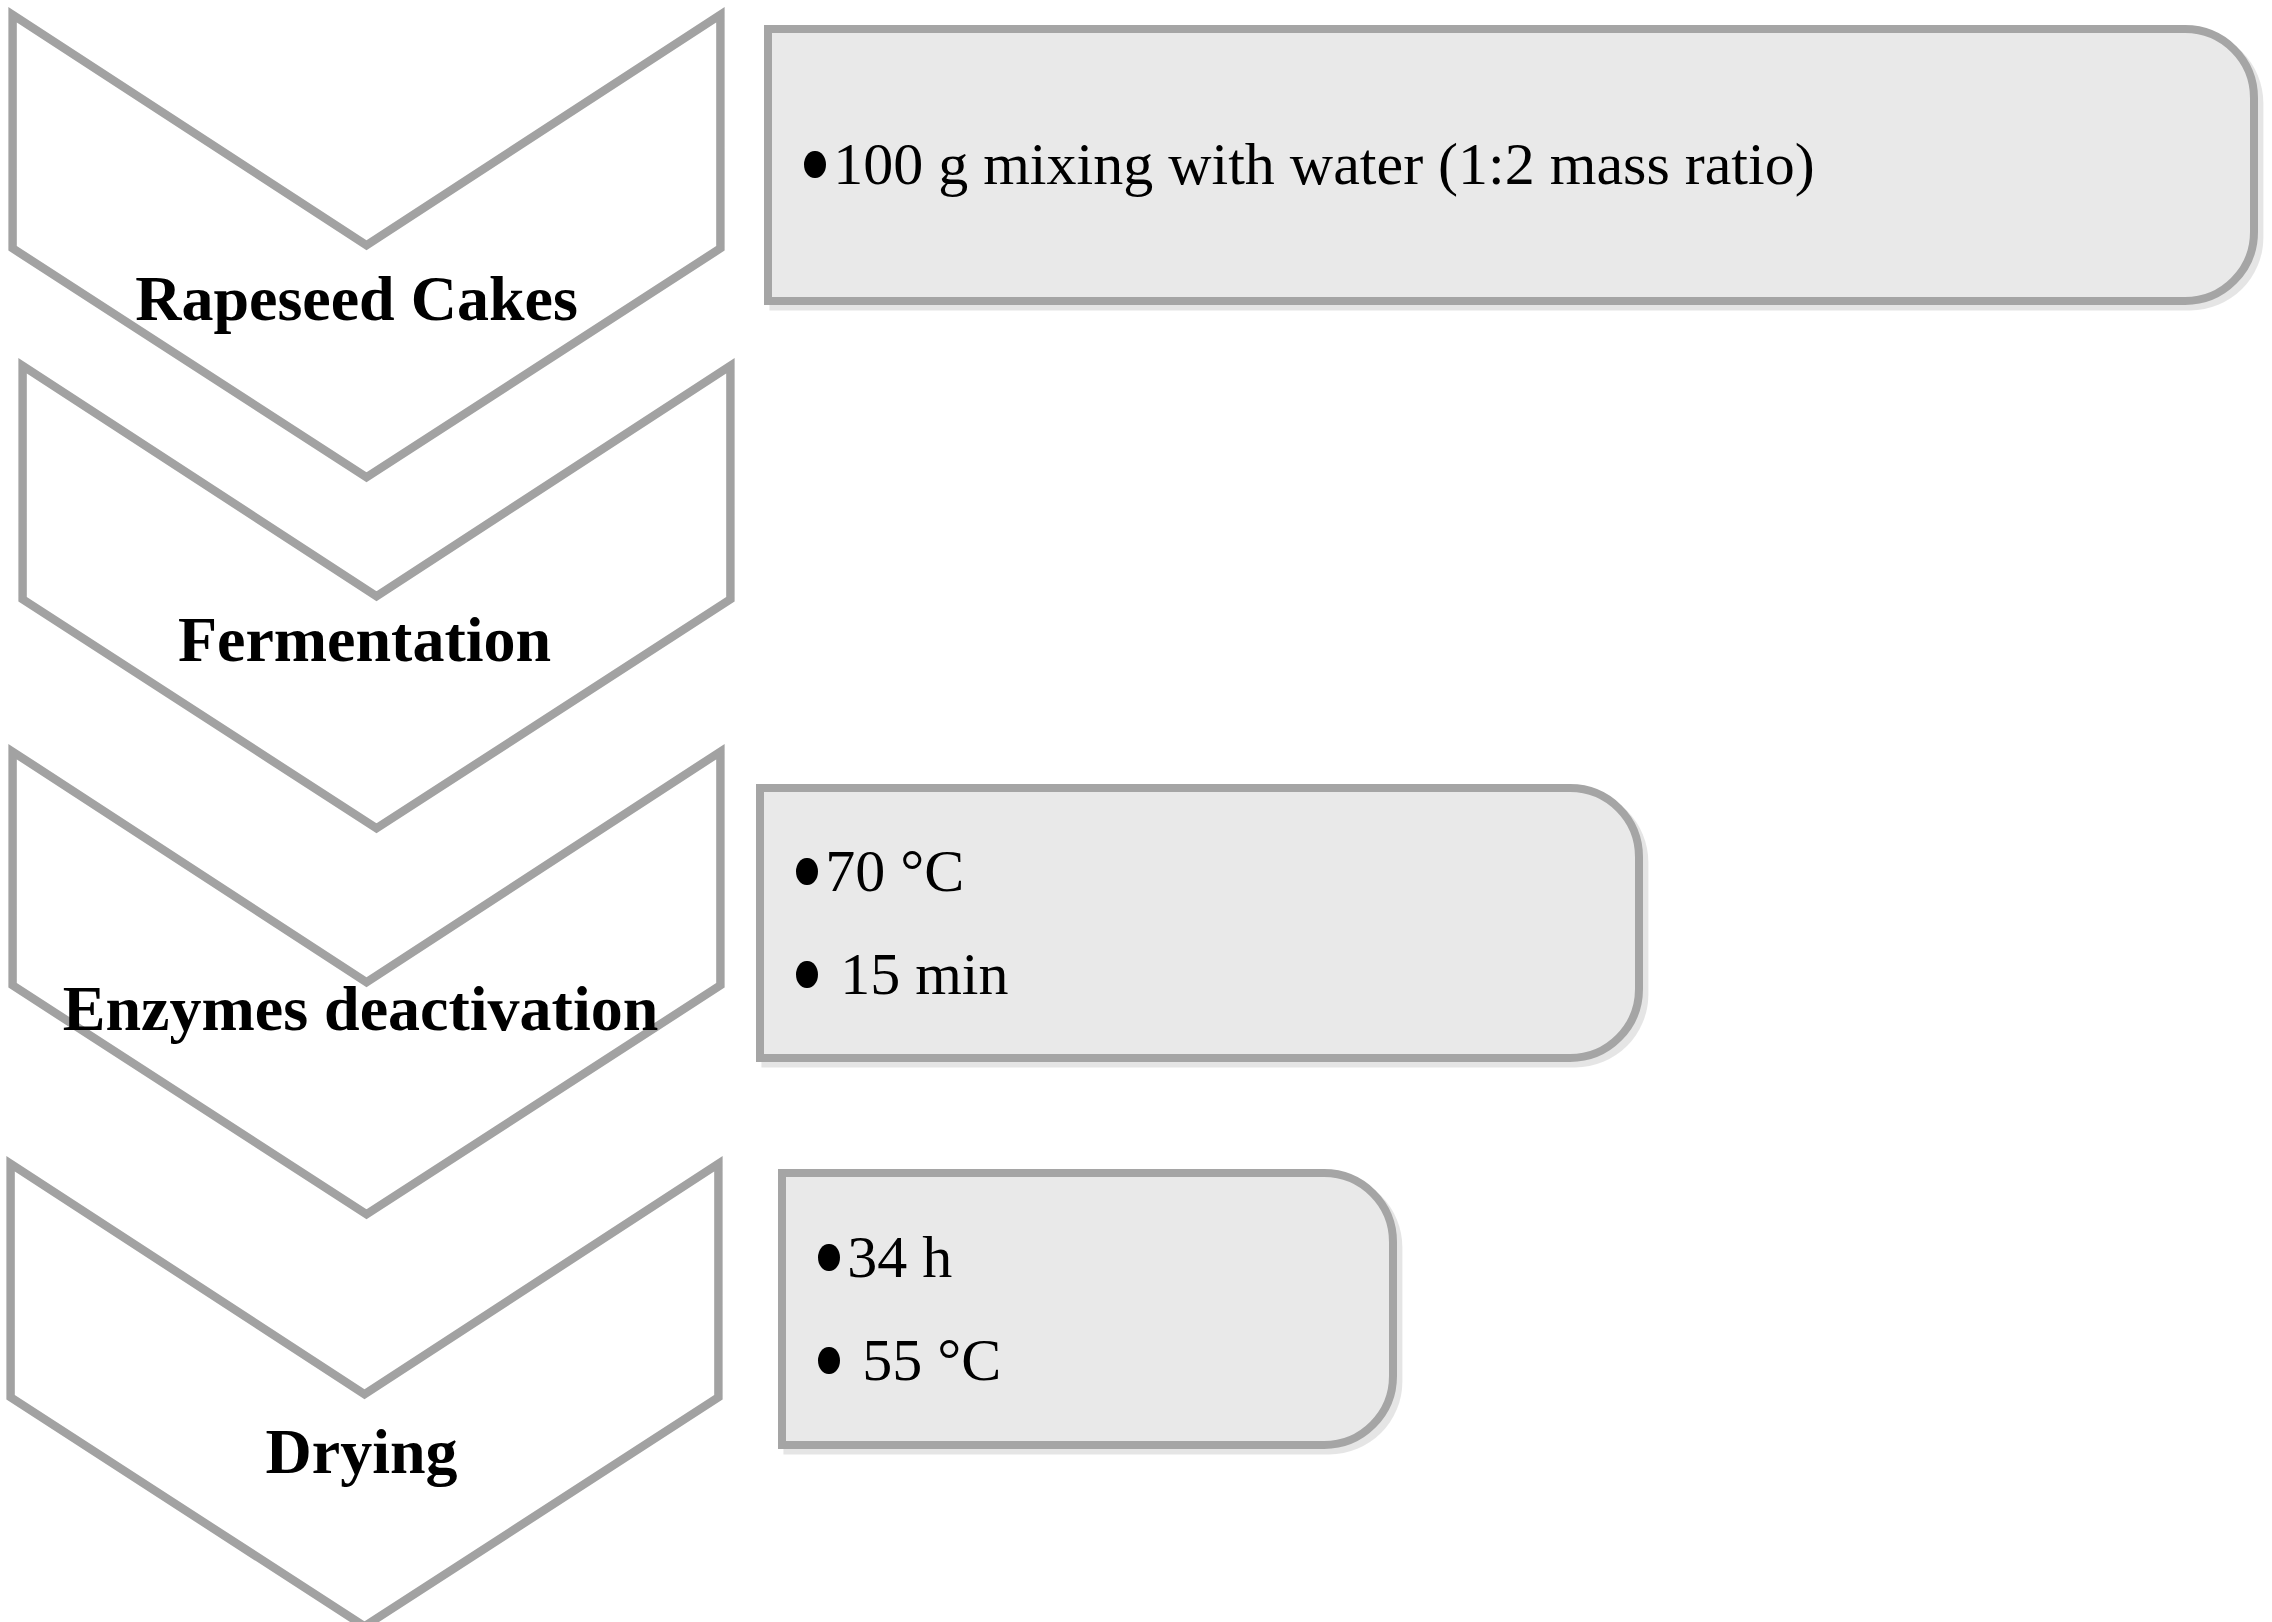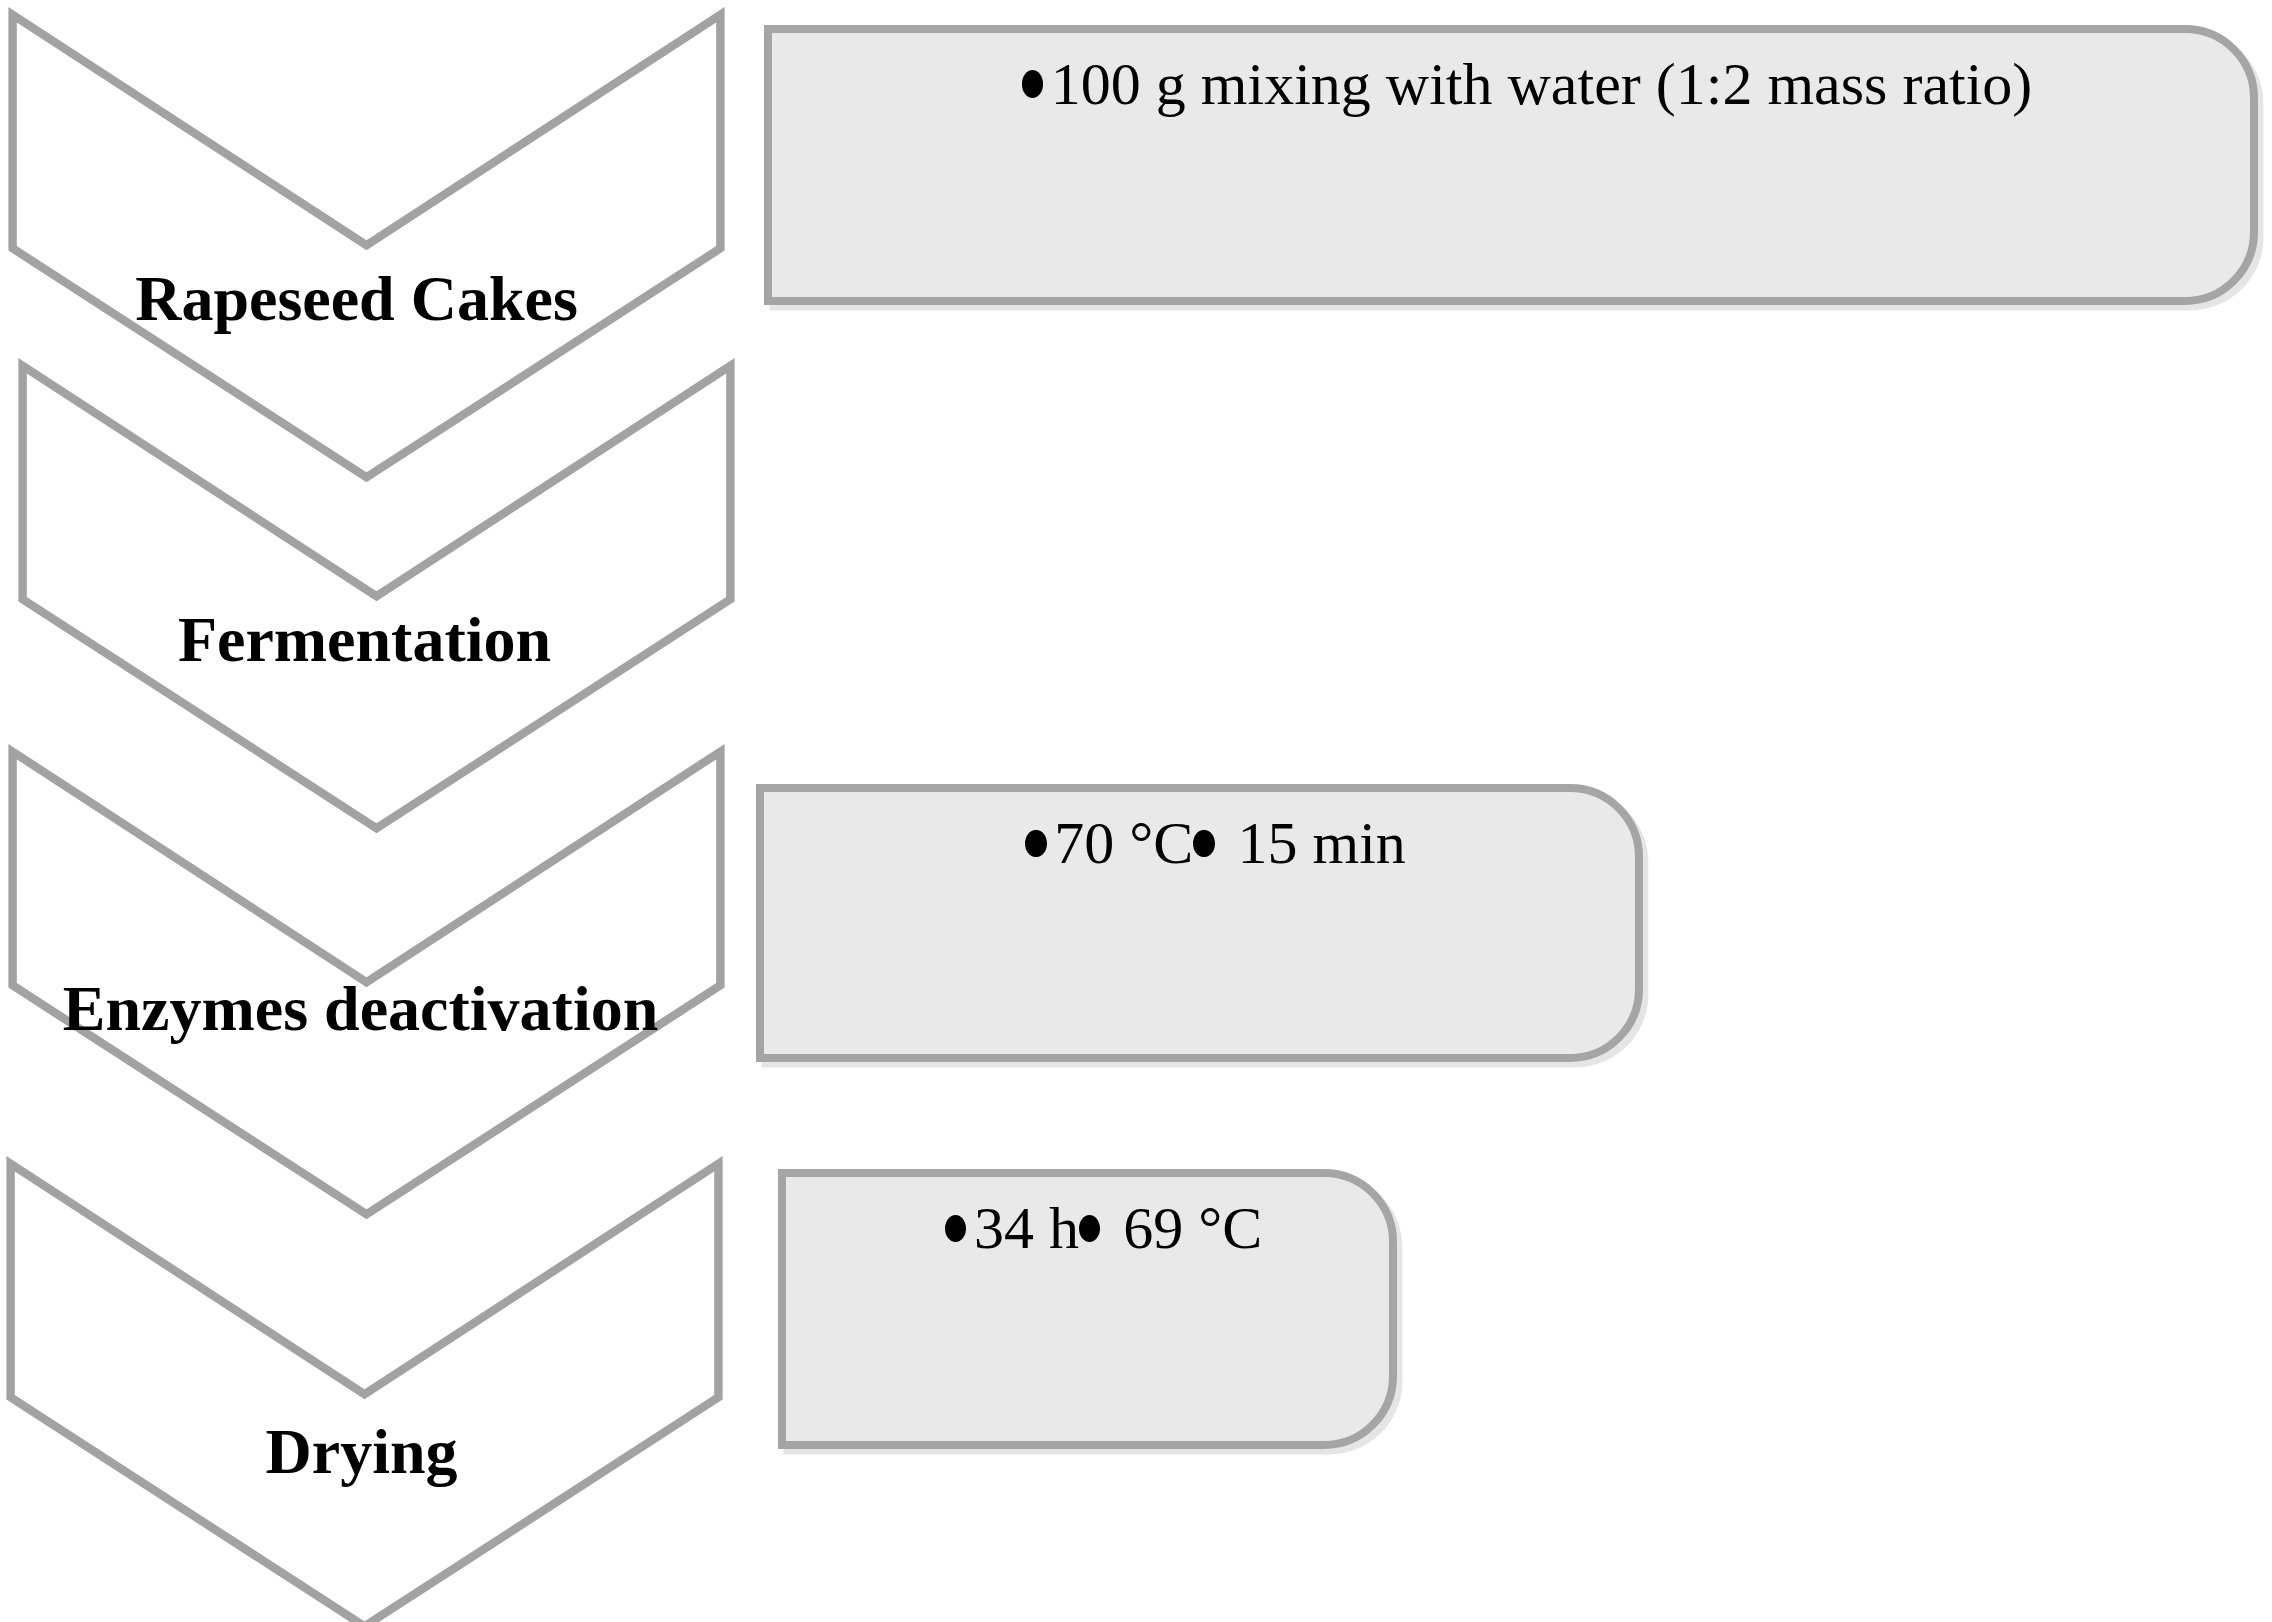--- a/index.html
+++ b/index.html
@@ -37,21 +37,21 @@
     white-space:nowrap;
   }
   .info-box{
     position:absolute;
     box-sizing:border-box;
     background:var(--box-fill);
     border:8.4px solid var(--box-border);
     border-radius:0 73px 73px 0;
     box-shadow:5.4px 5.4px 0 rgba(0,0,0,0.10);
     display:flex;
-    flex-direction:row;
+    flex-direction:column;
     justify-content:center;
     padding-left:32px;
   }
   .bullet-row{
     display:flex;
     align-items:center;
     height:103px;
   }
   .dot{
     width:21.5px;height:27.6px;
@@ -106,18 +106,18 @@
     <polygon points="6,6 468,307 930,6 930,311 468,610 6,311"></polygon>
   </svg>
   <div class="step-label" style="left:-60px;top:1404px">Drying</div>
   <div class="info-box" style="left:778px;top:1169px;width:619px;height:280px">
     <div class="bullet-row">
       <span class="dot"></span>
       <span class="btxt">34 h</span>
     </div>
     <div class="bullet-row">
       <span class="dot"></span>
-      <span class="btxt"> 69 °C</span>
+      <span class="btxt"> 55 °C</span>
     </div>
   </div>
 
 </div>
 
 
 </body></html>

